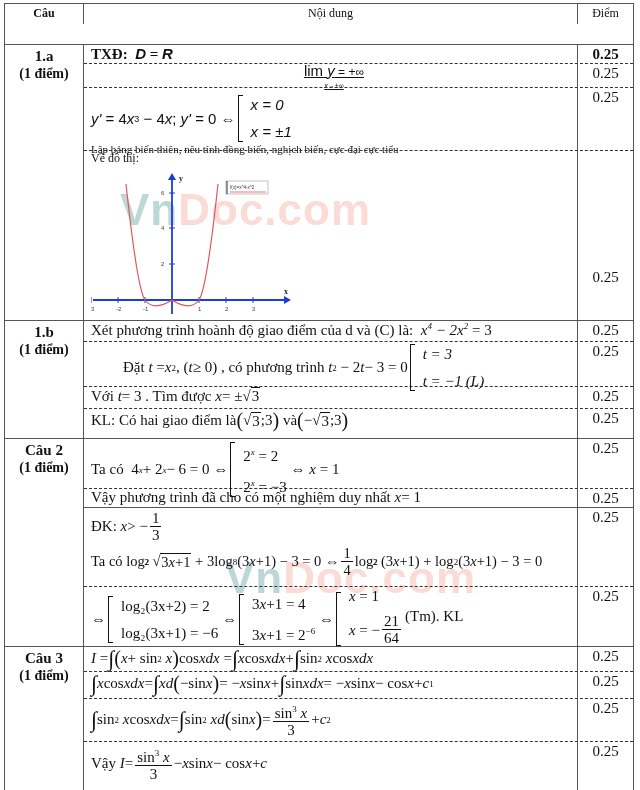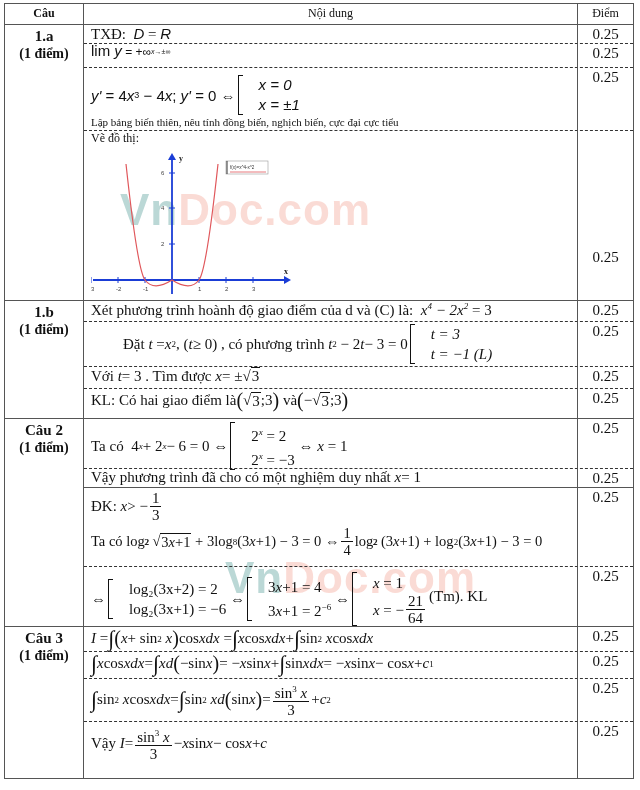--- a/index.html
+++ b/index.html
@@ -28,21 +28,21 @@
 
   .line { display: flex; align-items: center; white-space: nowrap; }
   .m { font-family: "Liberation Serif", serif; font-style: italic; }
   .ms { font-family: "Liberation Sans", sans-serif; font-style: italic; }
   .up { font-style: normal; }
   sup { font-size: 9px; vertical-align: 6px; }
   sub { font-size: 9px; vertical-align: -3px; }
   .frac { display: inline-flex; flex-direction: column; align-items: center; vertical-align: middle; margin: 0 2px; font-style: normal; }
   .frac .n { border-bottom: 1px solid #111; padding: 0 2px; line-height: 16px; }
   .frac .d { line-height: 16px; padding: 0 2px; }
-  .sys { display: inline-flex; flex-direction: column; border-left: 1.5px solid #111; padding-left: 20px; margin-left: 2px; position: relative; }
+  .sys { display: inline-flex; flex-direction: column; border-left: 1.5px solid #111; padding-left: 12px; margin-left: 2px; position: relative; gap: 7px; }
   .sys::before, .sys::after { content: ""; position: absolute; left: -1px; width: 5px; border-top: 1.5px solid #111; }
   .sys::before { top: 0; } .sys::after { bottom: 0; }
   .sys span { line-height: 20px; }
   .sqrt { border-top: 1px solid #111; padding: 0 1px; }
   .big { font-size: 22px; font-style: normal; line-height: 1; }
   .paren { font-size: 20px; font-style: normal; }
 
   .graph-wrap { position: relative; height: 150px; margin-top: 2px; }
   .watermark { position: absolute; font-family: "Liberation Sans", sans-serif; font-weight: bold; font-size: 44px; letter-spacing: 1px; opacity: 0.28; pointer-events: none; }
   .wm1 { left: 120px; top: 185px; }
@@ -56,37 +56,37 @@
 <div class="watermark wm2"><span class="wm-v">Vn</span><span class="wm-d">Doc.com</span></div>
 
 <div class="table">
 
   <div class="row hdr">
     <div class="c-cau">Câu</div>
     <div class="c-nd">Nội dung</div>
     <div class="c-diem">Điểm</div>
   </div>
 
-  <div class="row" style="height:276px;">
+  <div class="row" style="height:276px;margin-top:20px;">
     <div class="c-cau cau-label">
       <div>1.a</div>
       <div class="cau-sub">(1 điểm)</div>
     </div>
     <div class="sub">
-      <div class="sr" style="height:18px;">
+      <div class="sr" style="height:18px;font-weight:bold;">
         <div class="nd">
             <div class="line">
               <span>TXĐ:&nbsp; <span class="ms">D</span> = <span class="ms">R</span></span>
             </div>
           </div>
         <div class="pt">0.25</div>
       </div>
       <div class="sr dash" style="height:24px;">
         <div class="nd">
-            <div class="line" style="flex-direction:row;align-items:center;line-height:14px;">
+            <div class="line" style="flex-direction:column;align-items:center;line-height:14px;text-decoration:underline;">
               <span style="font-family:'Liberation Sans',sans-serif;font-size:15px;">lim <span class="ms">y</span><span style="font-size:12px;"> = +∞</span></span>
               <span style="font-size:7px;font-family:'Liberation Sans',sans-serif;font-style:italic;">x→±∞</span>
             </div>
           </div>
         <div class="pt">0.25</div>
       </div>
       <div class="sr dash" style="height:63px;">
         <div class="nd">
           <div class="line" style="margin-top:7px;font-family:'Liberation Sans',sans-serif;font-size:15px;">
             <span class="ms">y'</span>&nbsp;= 4<span class="ms">x</span><sup>3</sup>&nbsp;− 4<span class="ms">x</span>;&nbsp; <span class="ms">y'</span>&nbsp;= 0 ⇔

